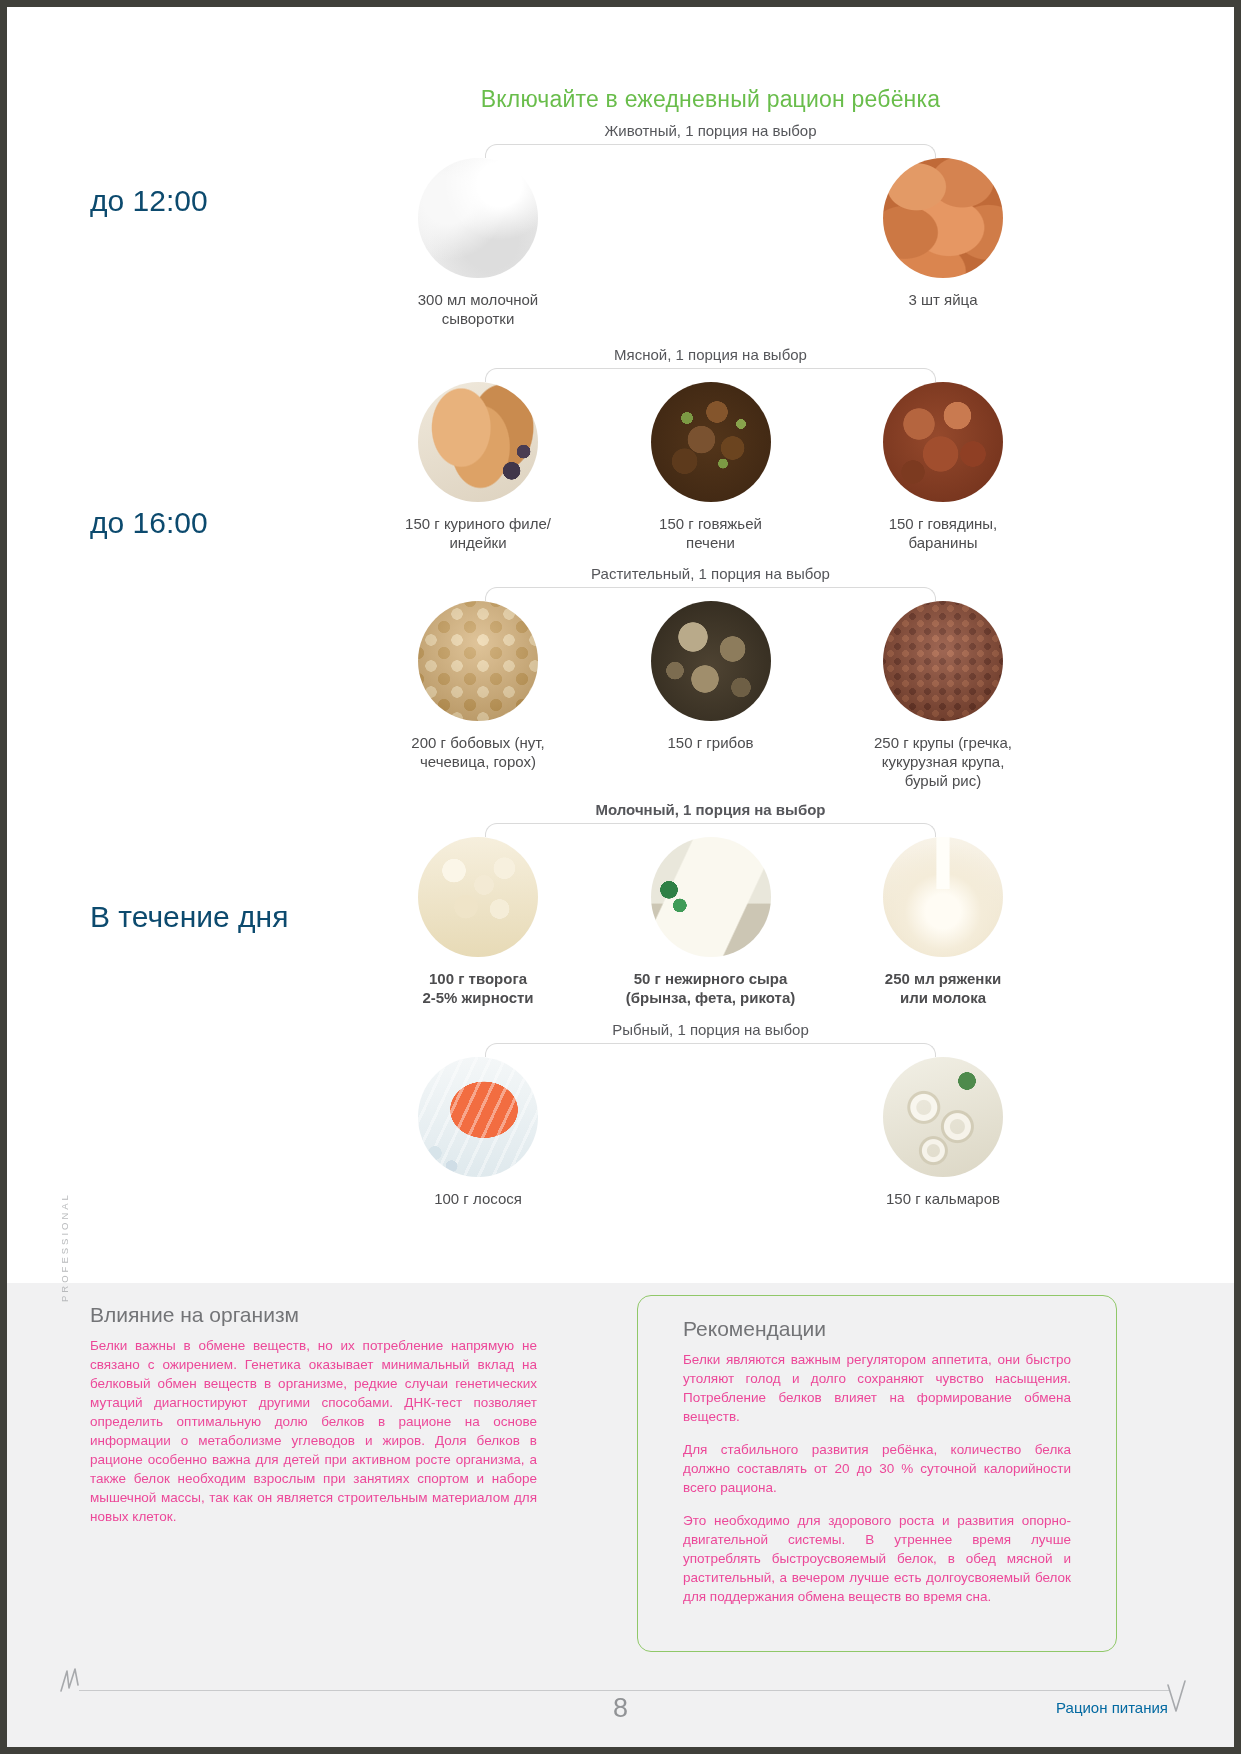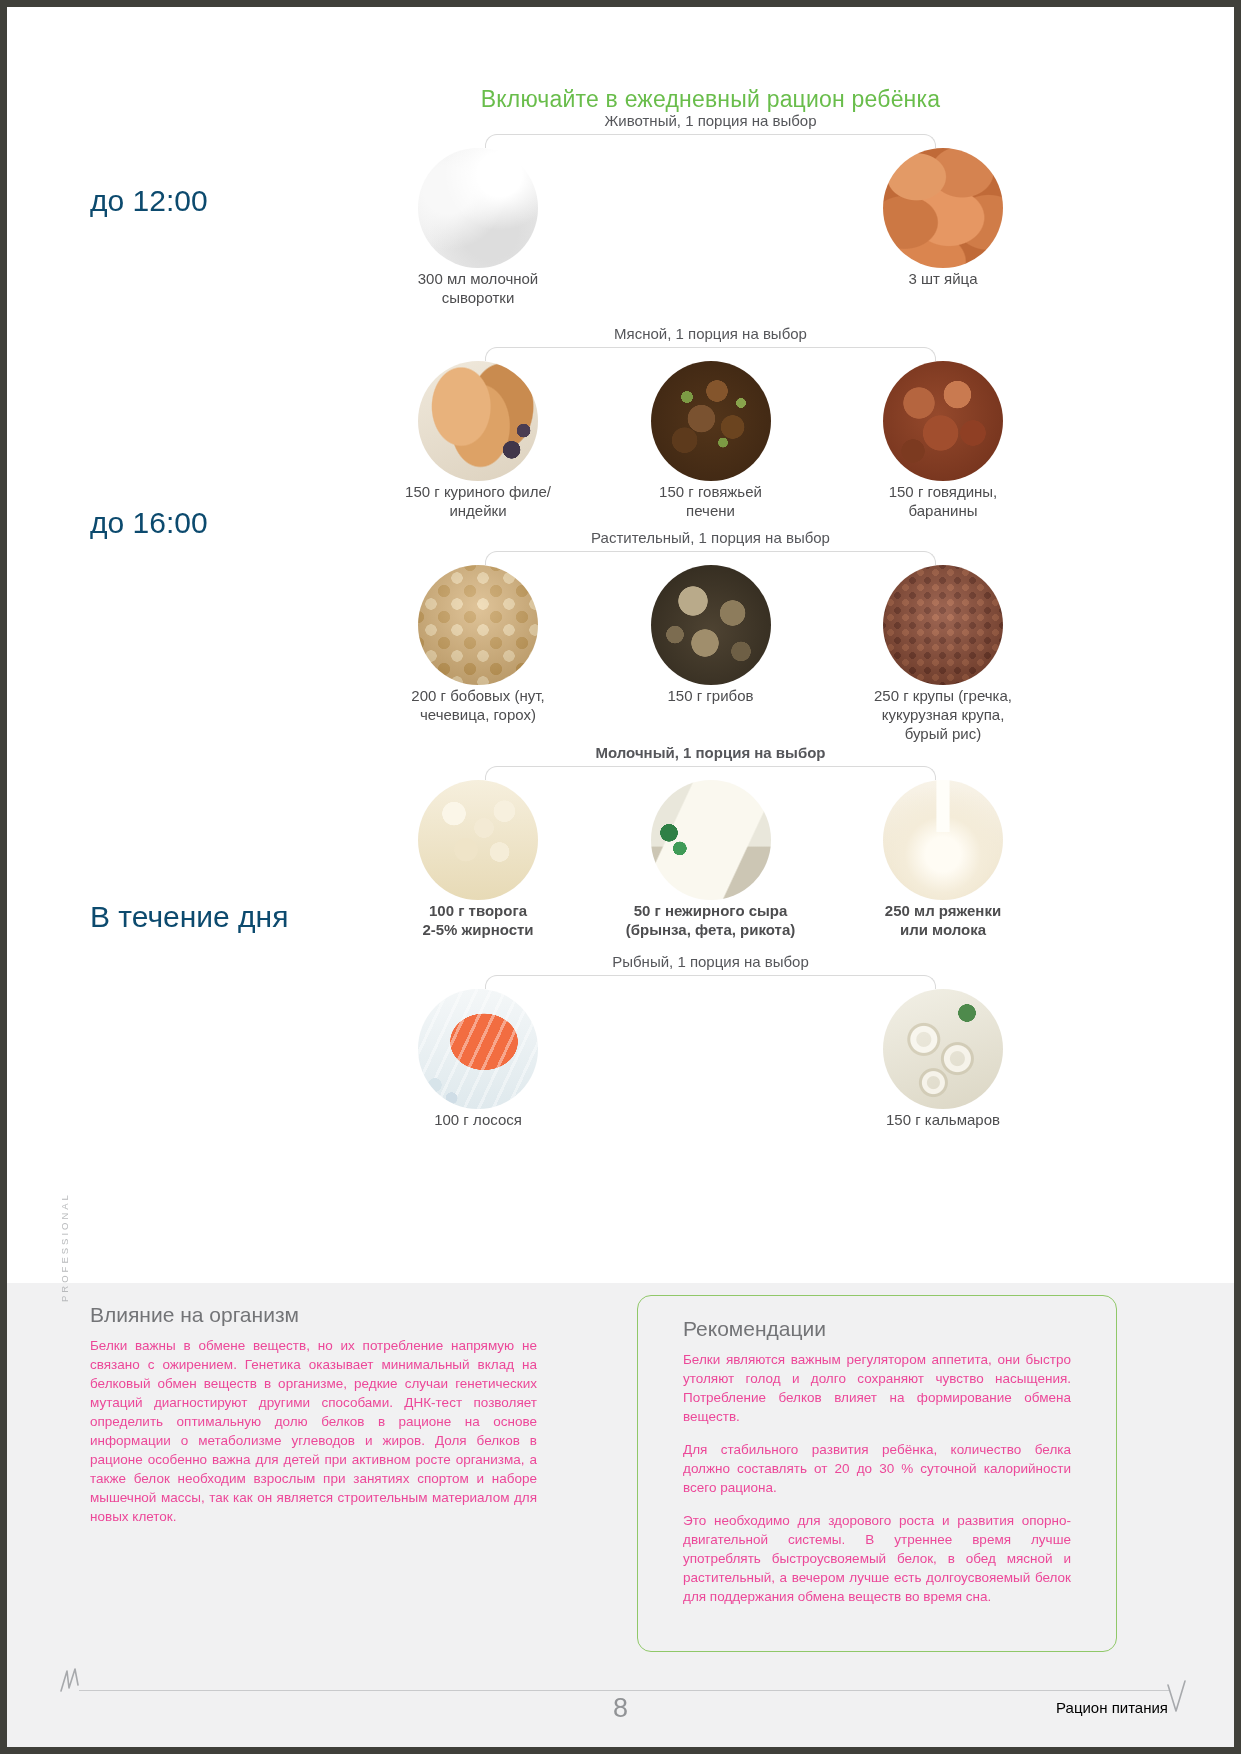--- a/index.html
+++ b/index.html
@@ -12,27 +12,27 @@
          font-size:23px;color:#69bd4b;font-weight:400;letter-spacing:.2px;}
 
   
   .time-label{position:absolute;left:83px;font-size:30px;color:#0c4a6e;font-weight:400;}
   .time-1{top:177px;}
   .time-2{top:499px;}
   .time-3{top:893px;}
 
   
   .groups{position:absolute;left:366px;top:104px;width:675px;}
-  .group-header{font-size:15px;color:#55565a;text-align:center;line-height:19px;}
+  .group-header{font-size:15px;color:#55565a;text-align:center;line-height:19px;margin-top:10px;}
   .bracket{height:13px;margin:4px 112px 0;border:1px solid #dadada;border-bottom:none;
            border-radius:12px 12px 0 0;}
   .row{display:flex;justify-content:space-between;width:675px;}
   .cell{width:210px;display:flex;flex-direction:column;align-items:center;}
   .photo{width:120px;height:120px;border-radius:50%;flex:0 0 auto;}
-  .caption{margin-top:1px;min-height:40px;font-size:15px;line-height:19px;color:#4d4d4f;
+  .caption{margin-top:12px;min-height:40px;font-size:15px;line-height:19px;color:#4d4d4f;
            text-align:center;white-space:pre-line;}
   .g1{margin-bottom:15px;} .g2{margin-bottom:6px;} .g3{margin-bottom:0;} .g4{margin-bottom:11px;font-weight:bold;}
 
   
   .ph-whey{background:
     radial-gradient(circle at 68% 22%, #ffffff 0 18%, rgba(255,255,255,0) 45%),
     radial-gradient(circle at 25% 35%, #f8f8f8 0 20%, rgba(255,255,255,0) 50%),
     radial-gradient(circle at 60% 70%, #dddddd 0 25%, rgba(255,255,255,0) 55%),
     linear-gradient(135deg,#f3f3f3,#e3e3e3);}
   .ph-eggs{background:
@@ -141,21 +141,21 @@
     box-sizing:border-box;border:1.5px solid #90c869;border-radius:14px;
     padding:21px 45px;background:transparent;}
   .reco-box .body-text{margin-bottom:14px;}
 
   
   .footer-line{position:absolute;left:72px;top:1683px;width:1090px;border-top:1.5px solid #c9cacc;}
   .flourish-left{position:absolute;left:50px;top:1660px;}
   .flourish-right{position:absolute;left:1158px;top:1672px;}
   .page-number{position:absolute;left:0;top:1686px;width:100%;text-align:center;
     font-size:27px;color:#919396;}
-  .footer-label{position:absolute;right:66px;top:1692px;font-size:15px;color:#000000;}
+  .footer-label{position:absolute;right:66px;top:1692px;font-size:15px;color:#0369a1;}
 </style>
 </head>
 <body>
 
 <div class="frame">
   <div class="sheet">
 
     <h1 class="title">Включайте в ежедневный рацион ребёнка</h1>
 
     <div class="time-label time-1">до 12:00</div>

